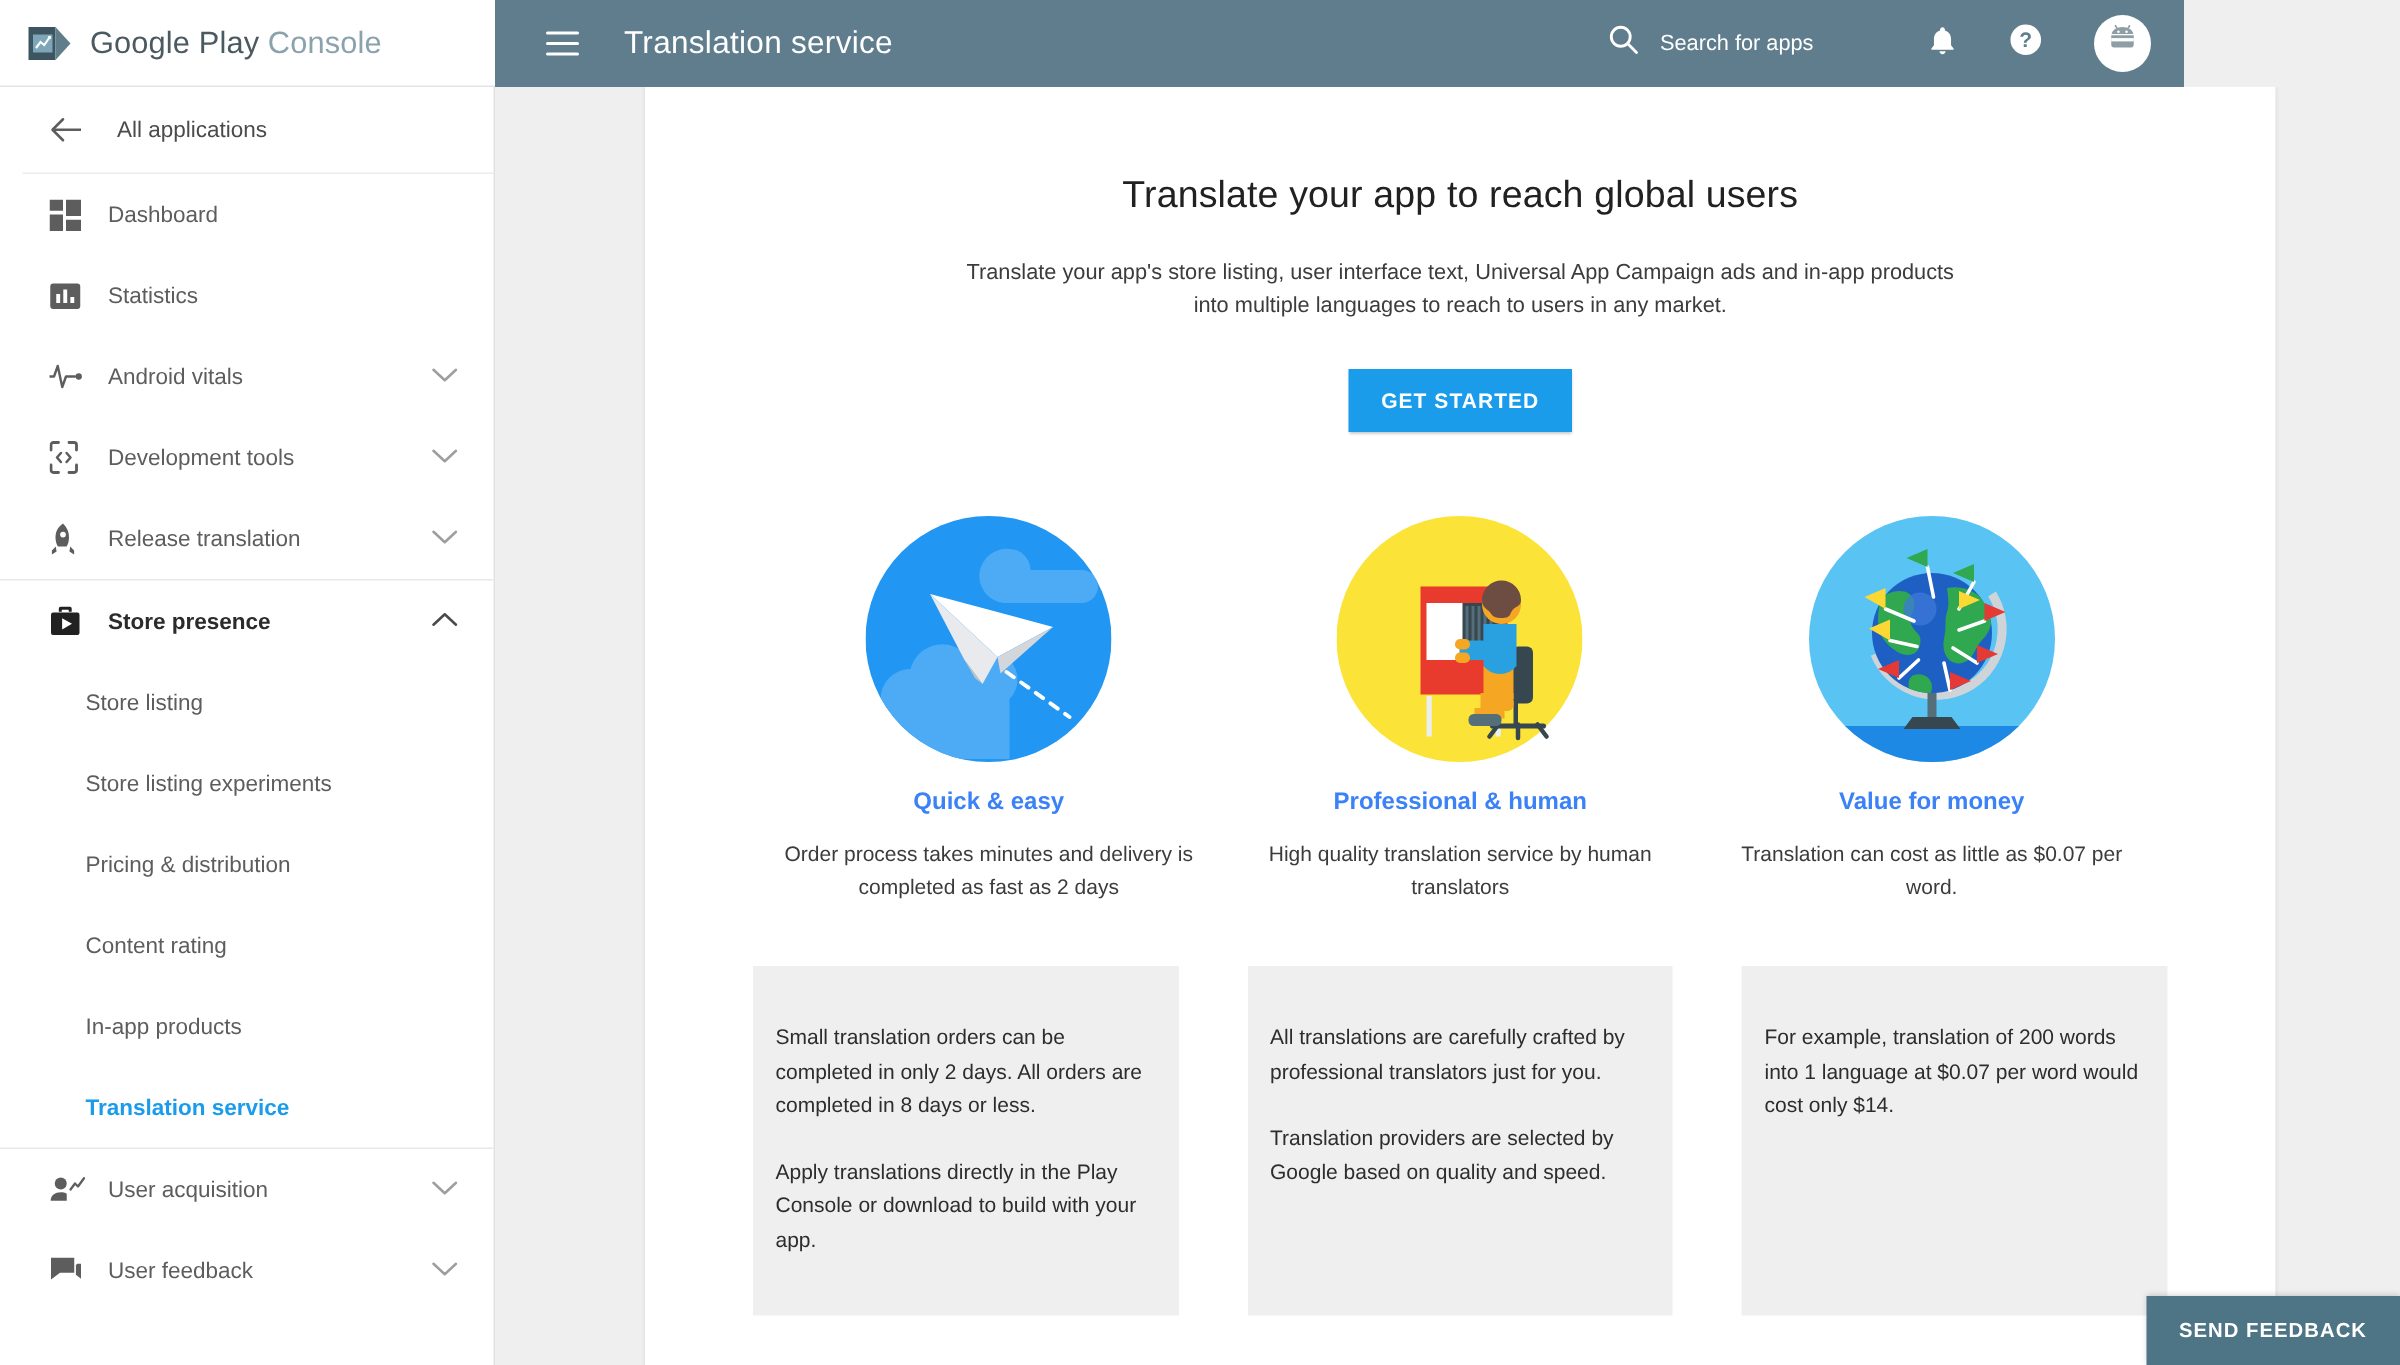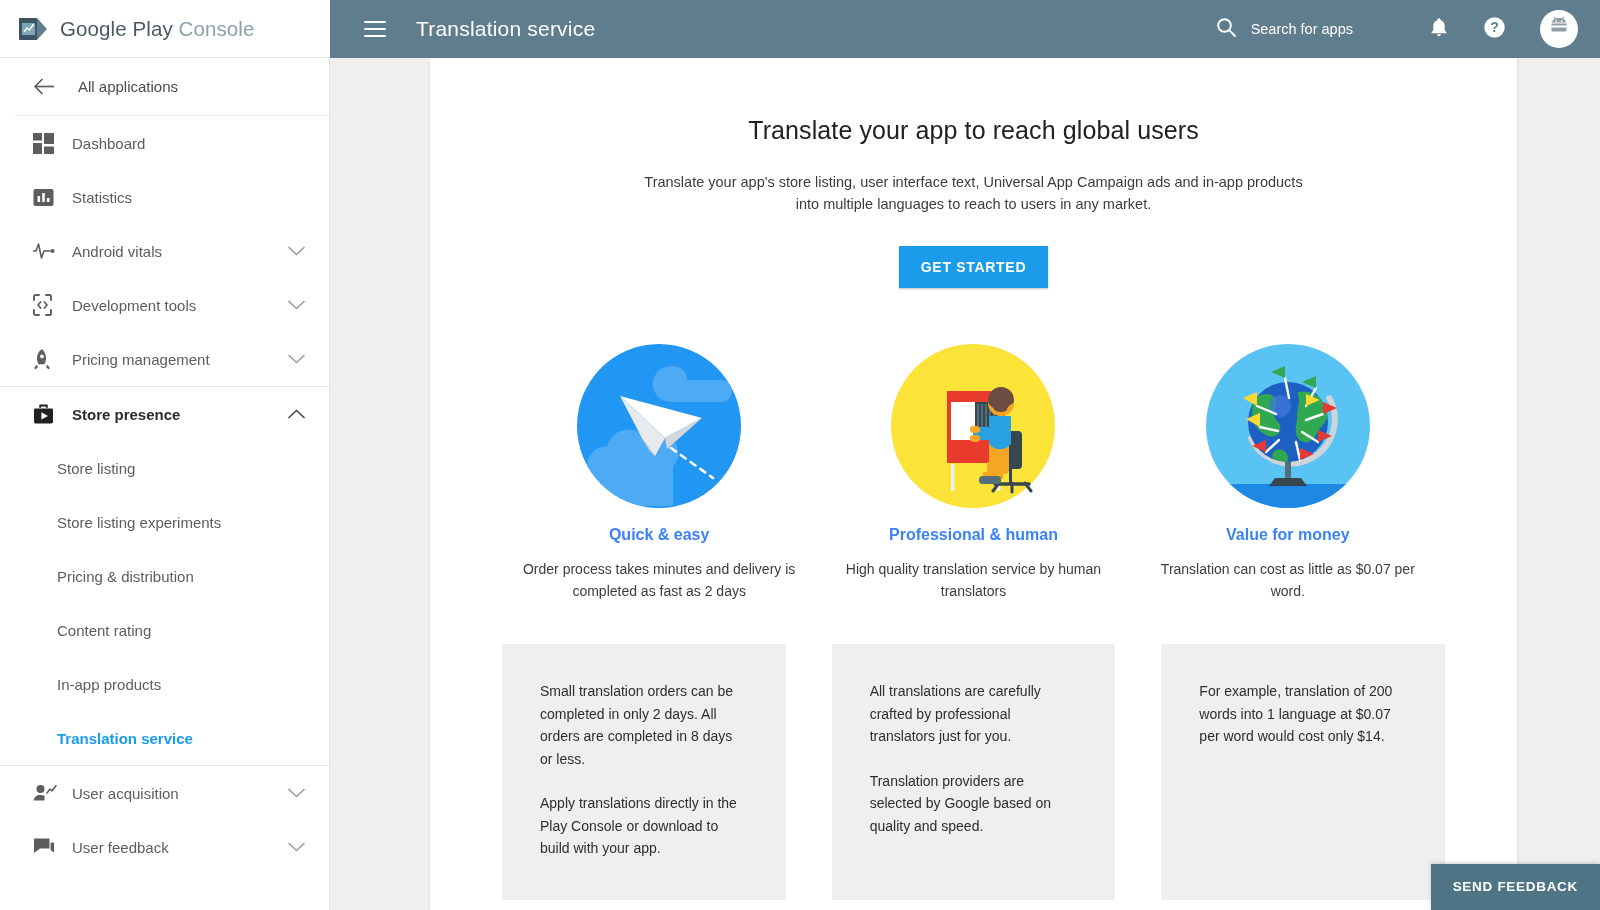--- a/index.html
+++ b/index.html
@@ -5,21 +5,21 @@
   * { box-sizing: border-box; margin: 0; padding: 0; }
   html, body {
     width: 1600px; height: 910px;
     font-family: "Liberation Sans", sans-serif;
     background: #efefef;
     overflow: hidden;
   }
 
   
   #topbar {
-    position: absolute; top: 0; left: 0; width: 1600px; height: 58px;
+    position: absolute; top: 0; left: 0; width: 1456px; height: 58px;
     background: #5f7d8c;
     display: flex; align-items: center;
   }
   #brandblock {
     width: 330px; height: 58px; background: #ffffff;
     display: flex; align-items: center; padding-left: 16px;
     border-bottom: 1px solid #e4e4e4;
     flex: 0 0 330px;
   }
   #brandblock .logo { width: 34px; height: 30px; margin-right: 10px; flex:0 0 34px; }
@@ -93,21 +93,21 @@
   }
 
   #features { display: flex; margin-top: 56px; padding: 0 72px; }
   .feature { flex: 1 1 0; text-align: center; padding: 0 8px; }
   .feat-icon { width: 164px; height: 164px; margin: 0 auto; }
   .feat-title { margin-top: 18px; font-size: 16px; font-weight: bold; color: #3b82f6; }
   .feat-desc { margin-top: 14px; font-size: 14px; color: #3c3c3c; line-height: 22px; padding: 0 6px; }
 
   #panels { display: flex; margin-top: 42px; padding: 0 72px 40px; gap: 46px; }
   .panel {
-    flex: 1 1 0; background: #efefef; padding: 36px 38px 40px;
+    flex: 1 1 0; background: #efefef; padding: 36px 15px 40px;
     font-size: 14px; color: #2d2d2d; line-height: 22.5px;
   }
   .panel p + p { margin-top: 22px; }
 
   
   #feedback {
     position: absolute; right: 0; bottom: 0; background: #4d7585; color: #fff;
     font-size: 13.5px; font-weight: bold; letter-spacing: .7px;
     padding: 15px 22px 16px; cursor: pointer;
     box-shadow: 0 -1px 4px rgba(0,0,0,.18);
@@ -254,21 +254,21 @@
 
   <div class="navrow">
     <span class="ico">
       <svg width="18" height="23" viewBox="0 0 18 23">
         <path d="M9 1c2.6 2.4 4 5.7 4 9.1 0 2.5-.6 4.6-1.6 6.2H5.6C4.6 14.7 4 12.6 4 10.1 4 6.7 5.4 3.4 9 1z" fill="#5d5d5d"></path>
         <circle cx="9" cy="8.4" r="1.9" fill="#ffffff"></circle>
         <path d="M4.2 16.4 1.6 19v2.6l3.1-1.9z" fill="#5d5d5d"></path>
         <path d="M13.8 16.4 16.4 19v2.6l-3.1-1.9z" fill="#5d5d5d"></path>
       </svg>
     </span>
-    <span class="lbl">Pricing management</span>
+    <span class="lbl">Release translation</span>
     <span class="chev">
       <svg width="17" height="10" viewBox="0 0 17 10">
           <polyline points="1,1.5 8.5,8.5 16,1.5" fill="none" stroke="#9e9e9e" stroke-width="1.7" stroke-linecap="round" stroke-linejoin="round"></polyline>
         </svg>
     </span>
   </div>
 
   <div class="divider"></div>
 
   <div class="navrow active-parent">

